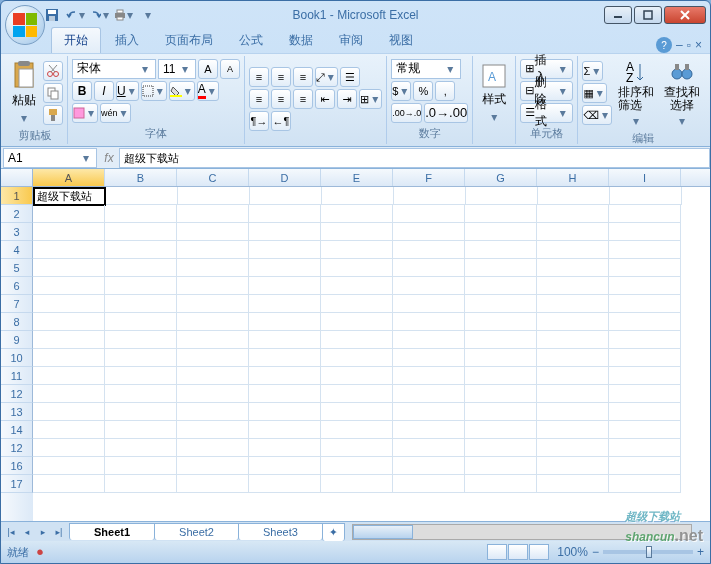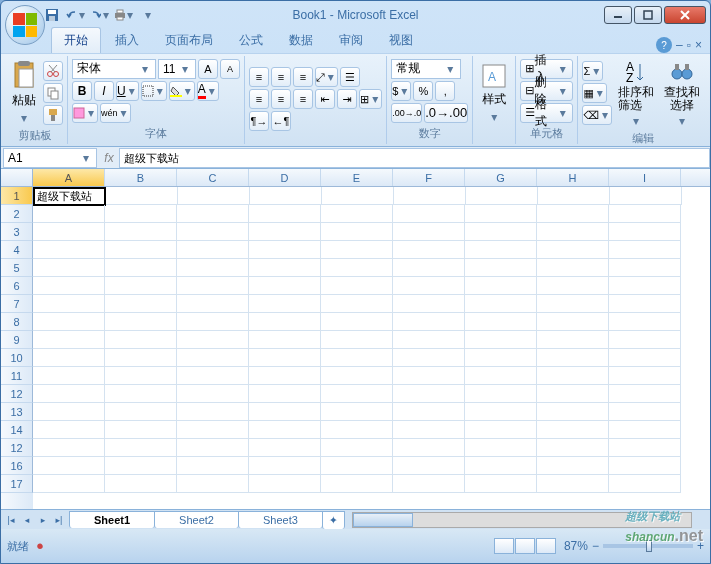--- a/index.html
+++ b/index.html
@@ -50,21 +50,21 @@
 .cell-row{height:18px;display:flex}
 .cell{width:72px;height:18px;border-right:1px solid #d4e2f0;border-bottom:1px solid #d4e2f0;font-size:11px;padding:0 2px;line-height:18px}
 .cell.active{border:2px solid #000;height:19px;width:73px;line-height:15px}
 .sheet-tabs{height:20px;background:#d0e2f3;border-top:1px solid #8ab2da;display:flex;align-items:center}
 .nav-btns{display:flex;padding:0 2px}
 .nav-btn{width:16px;height:16px;display:flex;align-items:center;justify-content:center;color:#3b6ea5;font-size:9px}
 .stab{padding:2px 24px;background:#fff;border:1px solid #8ab2da;border-bottom:none;border-radius:0 0 3px 3px;font-size:11px;color:#3b6ea5;margin-right:-1px}
 .stab.active{color:#000;font-weight:bold;z-index:1}
 .hscroll{flex:1;height:16px;background:#ddd;margin:0 18px 0 8px;position:relative;border:1px solid #aaa}
 .hscroll-thumb{position:absolute;left:0;width:60px;height:14px;background:linear-gradient(#e8f0f8,#b8d3ee);border:1px solid #8ab2da}
-.statusbar{height:34px;background:linear-gradient(#d8e8f5,#b8d3ee);display:flex;align-items:center;padding:0 6px;gap:8px}
+.statusbar{height:22px;background:linear-gradient(#d8e8f5,#b8d3ee);display:flex;align-items:center;padding:0 6px;gap:8px}
 .status-text{color:#3b6ea5;font-size:11px}
 .view-btns{margin-left:auto;display:flex;gap:1px}
 .view-btn{width:20px;height:16px;border:1px solid #8ab2da;background:linear-gradient(#fff,#dce9f7)}
 .zoom{display:flex;align-items:center;gap:4px;color:#3b6ea5;font-size:11px}
 .zoom-slider{width:90px;height:4px;background:#a8c5e4;position:relative}
 .zoom-thumb{position:absolute;left:43px;top:-4px;width:6px;height:12px;background:linear-gradient(#fff,#b8d3ee);border:1px solid #5a7a9c}
 .watermark{position:absolute;right:8px;bottom:18px;color:#4a9c5e;font-size:18px;font-weight:bold;font-style:italic;opacity:0.85;text-shadow:1px 1px #fff}
 .watermark small{font-size:16px;color:#888;font-style:normal}
 svg{display:block}
 </style>
@@ -624,21 +624,21 @@
 
   <div class="statusbar">
     <span class="status-text">就绪</span>
     <span style="color:#c44">⏺</span>
     <div class="view-btns">
       <div class="view-btn"></div>
       <div class="view-btn"></div>
       <div class="view-btn"></div>
     </div>
     <div class="zoom">
-      <span>87%</span>
+      <span>100%</span>
       <span>−</span>
       <div class="zoom-slider">
           <div class="zoom-thumb"></div>
         </div>
       <span>+</span>
     </div>
   </div>
 </div>
 
 <div class="watermark">

